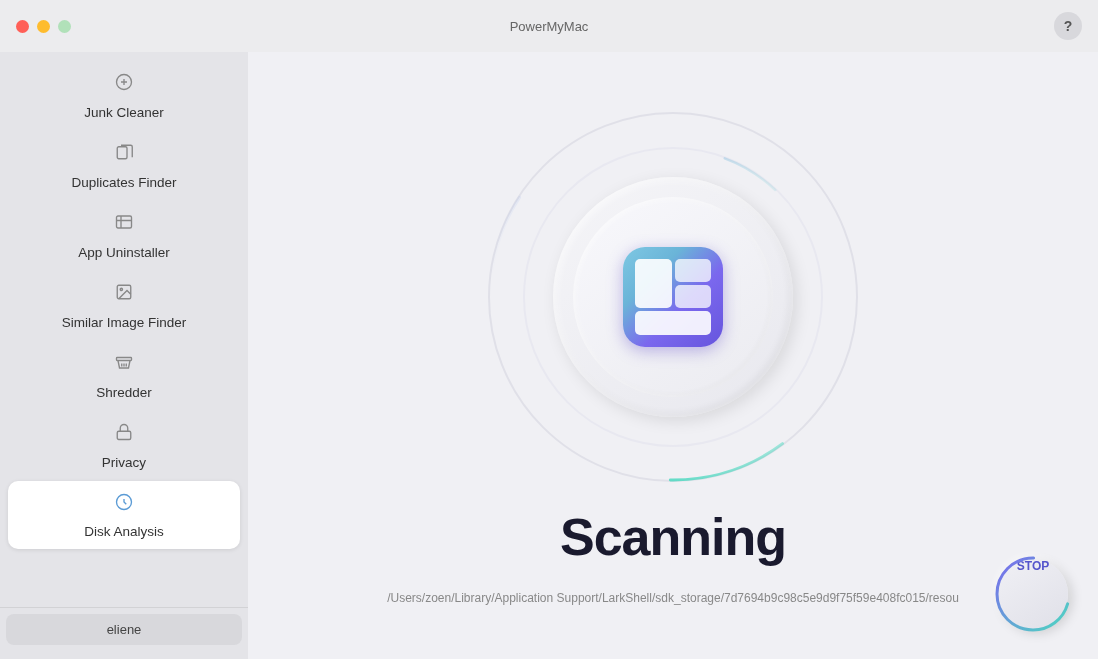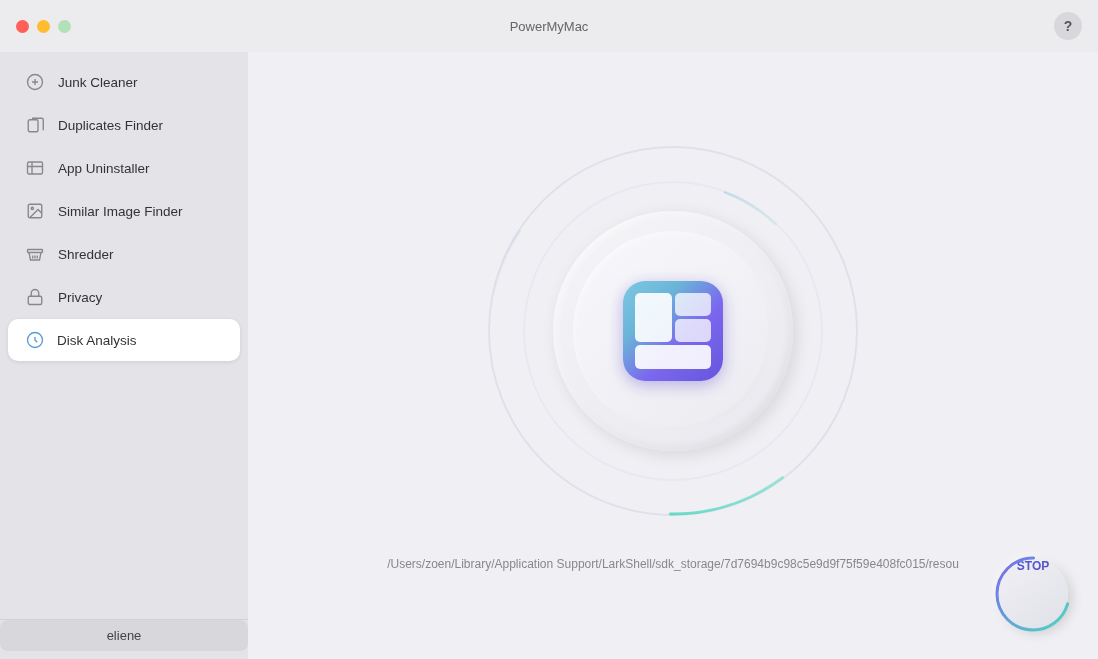--- a/index.html
+++ b/index.html
@@ -84,20 +84,21 @@
     .sidebar-item {
       display: flex;
       align-items: center;
       gap: 12px;
       padding: 10px 16px;
       cursor: pointer;
       border-radius: 10px;
       margin: 1px 8px;
       font-size: 14px;
       color: #333;
+      flex-direction: column;
     }
     .sidebar-item.active {
       background: #ffffff;
       box-shadow: 0 1px 4px rgba(0,0,0,0.1);
       gap: 11px;
     }
     .sidebar-icon {
       width: 22px;
       height: 22px;
       display: flex;
@@ -108,21 +109,21 @@
       flex-shrink: 0;
     }
     .sidebar-item.active .sidebar-icon {
       color: #5b9bd5;
     }
     .sidebar-label {
       font-size: 13.5px;
       font-weight: 400;
     }
     .sidebar-footer {
-      padding: 0;
+      padding: 6px;
       border-top: 1px solid rgba(0,0,0,0.08);
     }
     .user-btn {
       width: 100%;
       padding: 8px 16px;
       background: #d8d8dc;
       border: none;
       border-radius: 8px;
       font-size: 13px;
       color: #444;
@@ -435,20 +436,21 @@
                 <div class="icon-block tall" style="background: rgba(255,255,255,0.9); border-radius:5px;"></div>
                 <div class="icon-block" style="background: rgba(255,255,255,0.75); border-radius:5px;"></div>
                 <div class="icon-block" style="background: rgba(255,255,255,0.75); border-radius:5px;"></div>
                 <div class="icon-block" style="background: rgba(255,255,255,0.9); border-radius:5px; grid-column: span 2;"></div>
               </div>
             </div>
           </div>
         </div>
       </div>
 
+      <div class="scanning-title">Scanning</div>
       <div class="scanning-path">/Users/zoen/Library/Application Support/LarkShell/sdk_storage/7d7694b9c98c5e9d9f75f59e408fc015/resou</div>
     </div>
 
     <div class="stop-btn-container">
       <button class="stop-btn">
         <svg class="stop-btn-arc" viewBox="0 0 78 78">
           <circle cx="39" cy="39" r="36" fill="none" stroke="url(#stopArcGrad)" stroke-width="3" stroke-dasharray="160 66" stroke-dashoffset="-10" stroke-linecap="round"></circle>
           <defs>
             <linearGradient id="stopArcGrad" x1="0%" y1="0%" x2="100%" y2="100%">
               <stop offset="0%" stop-color="#7b68ee"></stop>

